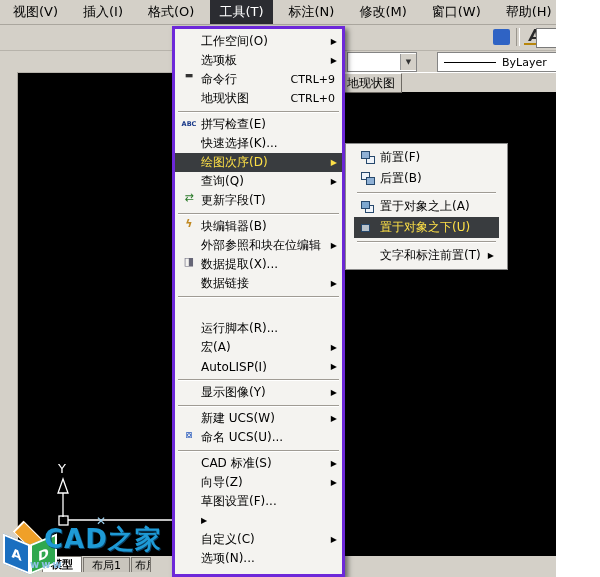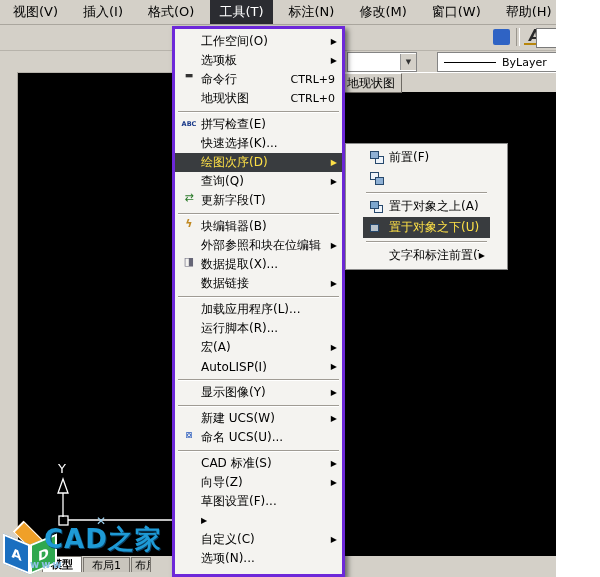--- a/index.html
+++ b/index.html
@@ -67,21 +67,21 @@
   .tab{border:1px solid #7a7670;border-bottom:none;background:#c9c5bd;padding:0 8px;font-size:11px;
        height:14px;display:flex;align-items:center;margin-right:1px;white-space:nowrap;}
   .tab.active{background:#fff;font-weight:bold;height:15px;}
   .tab.clip{width:12px;overflow:hidden;padding:0 3px;}
   .statusbar{position:absolute;left:0;right:0;bottom:0;height:5px;background:#d4d0c8;z-index:5;}
   
   .menu-popup{position:absolute;left:172px;top:26px;width:173px;height:551px;background:#f4f3f0;
               border:3px solid #6d28d9;box-shadow:3px 3px 5px rgba(0,0,0,.5);padding:3px 0;
               box-sizing:border-box;z-index:20;}
   .submenu{position:absolute;left:345px;top:143px;width:163px;background:#f4f3f0;
-           border:1px solid #8a8a8a;box-shadow:3px 3px 5px rgba(0,0,0,.5);padding:3px 17px;
+           border:1px solid #8a8a8a;box-shadow:3px 3px 5px rgba(0,0,0,.5);padding:3px 8px;
            box-sizing:border-box;z-index:21;}
   .menu-item{height:19px;display:flex;align-items:center;padding:0 3px 0 2px;font-size:12px;
              white-space:nowrap;}
   .submenu .menu-item{height:21px;}
   .menu-item.hl{background:#393c3f;color:#fde047;}
   .mi-icon{flex:0 0 24px;width:24px;text-align:center;font-size:11px;position:relative;height:100%;}
   .mi-label{flex:1;overflow:hidden;}
   .mi-right{font-size:11px;padding-right:4px;color:inherit;}
   .mi-right.arr{font-size:8px;padding-right:2px;}
   .menu-sep{height:1px;background:#9f9b94;border-bottom:1px solid #fff;margin:3px 3px 2px 3px;}
@@ -300,21 +300,20 @@
         <span class="mi-right"></span>
       </div>
       <div class="menu-item">
         <span class="mi-icon"></span>
         <span class="mi-label">数据链接</span>
         <span class="mi-right arr">▶</span>
       </div>
       <div class="menu-sep"></div>
       <div class="menu-item">
         <span class="mi-icon"></span>
-        <span class="mi-label">加载应用程序(L)...</span>
         <span class="mi-right"></span>
       </div>
       <div class="menu-item">
         <span class="mi-icon"></span>
         <span class="mi-label">运行脚本(R)...</span>
         <span class="mi-right"></span>
       </div>
       <div class="menu-item">
         <span class="mi-icon"></span>
         <span class="mi-label">宏(A)</span>
@@ -376,20 +375,21 @@
 
   <div class="submenu">
 
   <div class="menu-item">
         <span class="mi-icon ic-sqf sq"></span>
         <span class="mi-label">前置(F)</span>
         <span class="mi-right"></span>
       </div>
       <div class="menu-item">
         <span class="mi-icon ic-sqb sq"></span>
+        <span class="mi-label">后置(B)</span>
         <span class="mi-right"></span>
       </div>
       <div class="menu-sep"></div>
       <div class="menu-item">
         <span class="mi-icon ic-sqa sq"></span>
         <span class="mi-label">置于对象之上(A)</span>
         <span class="mi-right"></span>
       </div>
       <div class="menu-item hl">
         <span class="mi-icon ic-squ sq"></span>

